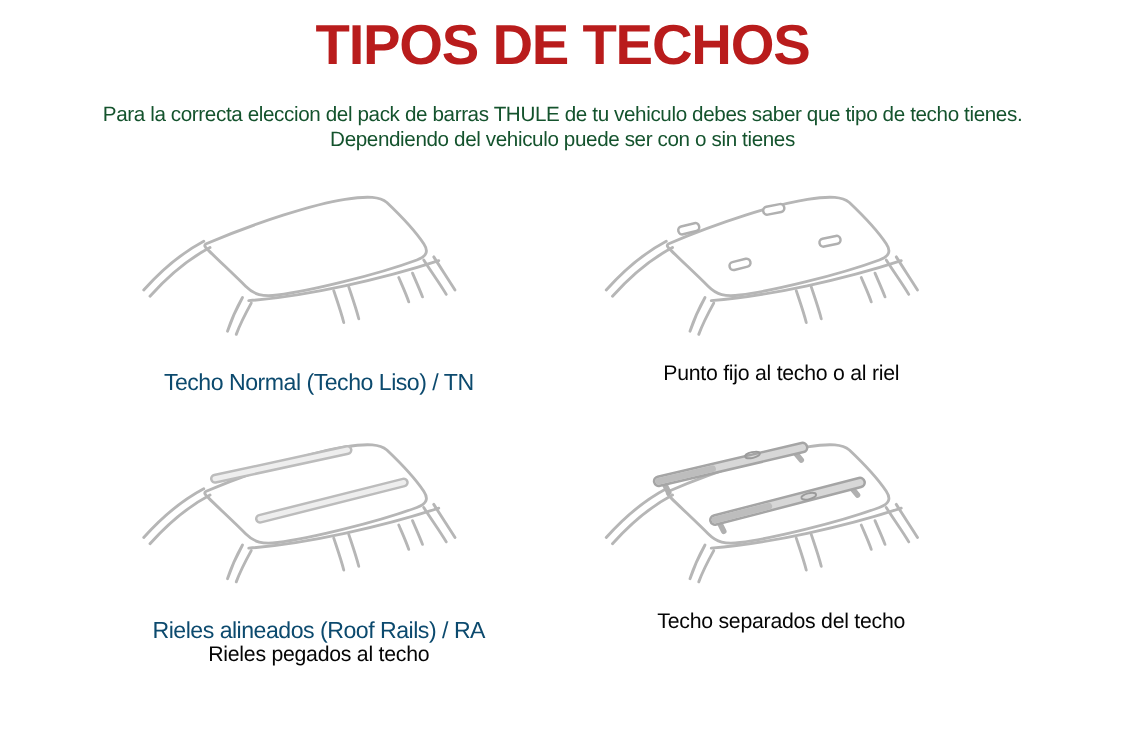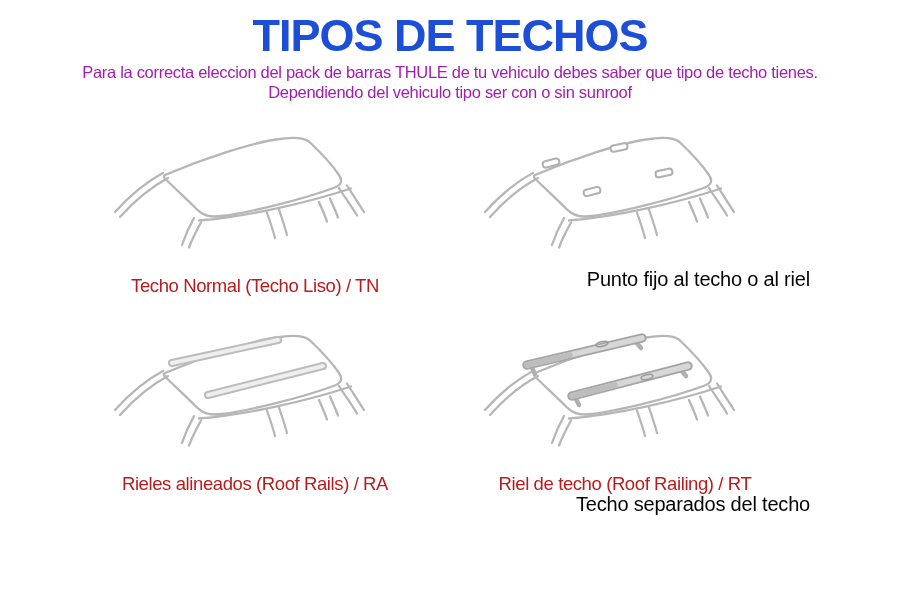--- a/index.html
+++ b/index.html
@@ -3,42 +3,42 @@
 <meta charset="utf-8">
 <style>
   html,body{margin:0;padding:0;}
   body{
     width:900px;height:600px;background:#ffffff;
     font-family:"Liberation Sans","DejaVu Sans",sans-serif;
     color:#050505;overflow:hidden;
   }
   .canvas{position:relative;width:900px;height:600px;background:#ffffff;}
   .page-title{
-    margin:10px 0 0 0;text-align:center;
+    margin:10px 0 20px 0;text-align:center;
     font-size:45px;font-weight:700;letter-spacing:-1px;line-height:1.15;
-    color:#1d4ed8;
+    color:#b91c1c;
   }
   .intro{
     text-align:center;font-size:16.5px;line-height:20.5px;
-    letter-spacing:-0.3px;color:#a21caf;
+    letter-spacing:-0.3px;color:#14532d;
   }
   .intro div{white-space:nowrap;}
   .grid{
     display:grid;grid-template-columns:370px 370px;
     margin:22px 90px 0 70px;row-gap:26px;
   }
   .cell{text-align:center;}
   .car{display:block;margin:0 auto;width:300px;height:145px;}
   .label{
     font-size:18.5px;letter-spacing:-0.4px;line-height:23px;margin-top:4px;
-    white-space:nowrap;color:#b91c1c;
+    white-space:nowrap;color:#0c4a6e;
   }
   .sublabel{
-    font-size:20px;letter-spacing:-0.2px;line-height:18px;
-    white-space:nowrap;color:#050505;text-align:right;
+    font-size:17px;letter-spacing:-0.2px;line-height:18px;
+    white-space:nowrap;color:#050505;
   }
   .defs-svg{position:absolute;width:0;height:0;overflow:hidden;}
 </style>
 </head>
 <body>
 
 <svg class="defs-svg" aria-hidden="true">
   <defs>
     <g id="car-base" fill="none" stroke="#b6b6b6" stroke-width="2.3" stroke-linecap="round" stroke-linejoin="round">
 
@@ -63,21 +63,21 @@
     </g>
   </defs>
 </svg>
 
 <div class="canvas">
 
   <h1 class="page-title">TIPOS DE TECHOS</h1>
 
   <div class="intro">
     <div>Para la correcta eleccion del pack de barras THULE de tu vehiculo debes saber que tipo de techo tienes.</div>
-    <div>Dependiendo del vehiculo tipo ser con o sin sunroof</div>
+    <div>Dependiendo del vehiculo puede ser con o sin tienes</div>
   </div>
 
   <div class="grid">
 
     <div class="cell">
       <svg class="car" viewBox="0 0 300 145">
         <use href="#car-base"></use>
       </svg>
       <div class="label">Techo Normal (Techo Liso) / TN</div>
       <div class="sublabel"></div>
@@ -100,20 +100,21 @@
       <svg class="car" viewBox="0 0 300 145">
         <use href="#car-base"></use>
         <g stroke-linecap="round" fill="none">
           <path d="M67,40 L173,17" stroke="#bcbcbc" stroke-width="8"></path>
           <path d="M67,40 L173,17" stroke="#eeeeee" stroke-width="4"></path>
           <path d="M103,72 L218,43" stroke="#bcbcbc" stroke-width="8"></path>
           <path d="M103,72 L218,43" stroke="#eeeeee" stroke-width="4"></path>
         </g>
       </svg>
       <div class="label">Rieles alineados (Roof Rails) / RA</div>
+      <div class="sublabel">Rieles pegados al techo</div>
     </div>
 
     <div class="cell">
       <svg class="car" viewBox="0 0 300 145">
         <use href="#car-base"></use>
         <g stroke-linecap="round" fill="none">
 
           <path d="M57,45 L60,51" stroke="#b0b0b0" stroke-width="4.5"></path>
           <path d="M161,19 L166,25" stroke="#b0b0b0" stroke-width="4.5"></path>
           <path d="M101,76 L104,82" stroke="#b0b0b0" stroke-width="4.5"></path>
@@ -123,18 +124,17 @@
           <path d="M52,42 L167,15" stroke="#d7d7d7" stroke-width="5.5"></path>
           <path d="M52,42 L95,32" stroke="#bdbdbd" stroke-width="5.5"></path>
           <path d="M97,73 L213,43" stroke="#a5a5a5" stroke-width="9.5"></path>
           <path d="M97,73 L213,43" stroke="#d7d7d7" stroke-width="5.5"></path>
           <path d="M97,73 L140,62" stroke="#bdbdbd" stroke-width="5.5"></path>
 
           <ellipse cx="127" cy="21" rx="6" ry="2.3" stroke="#9b9b9b" stroke-width="1.5" transform="rotate(-13 127 21)"></ellipse>
           <ellipse cx="172" cy="54" rx="6" ry="2.3" stroke="#9b9b9b" stroke-width="1.5" transform="rotate(-14 172 54)"></ellipse>
         </g>
       </svg>
-      <div class="label">Riel de techo (Roof Railing) / RT</div>
       <div class="sublabel">Techo separados del techo</div>
     </div>
 
   </div>
 </div>
 
 </body></html>

